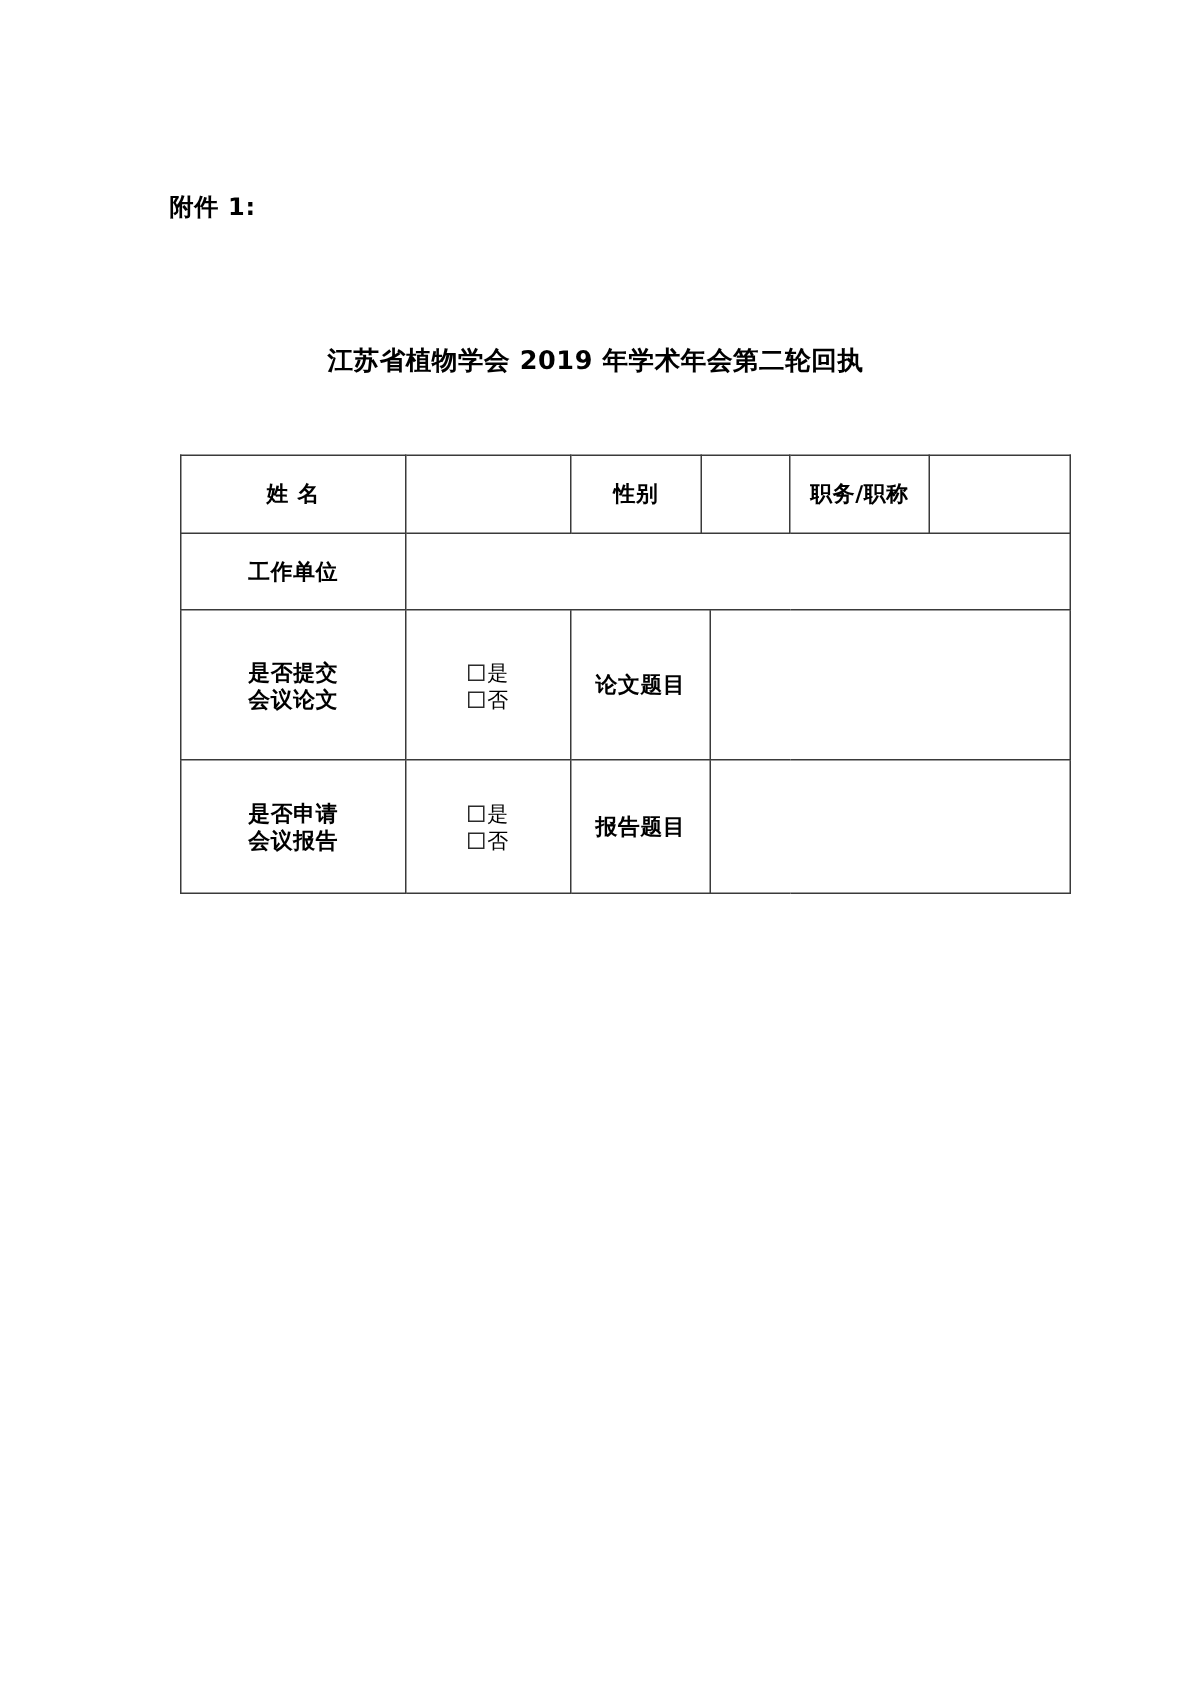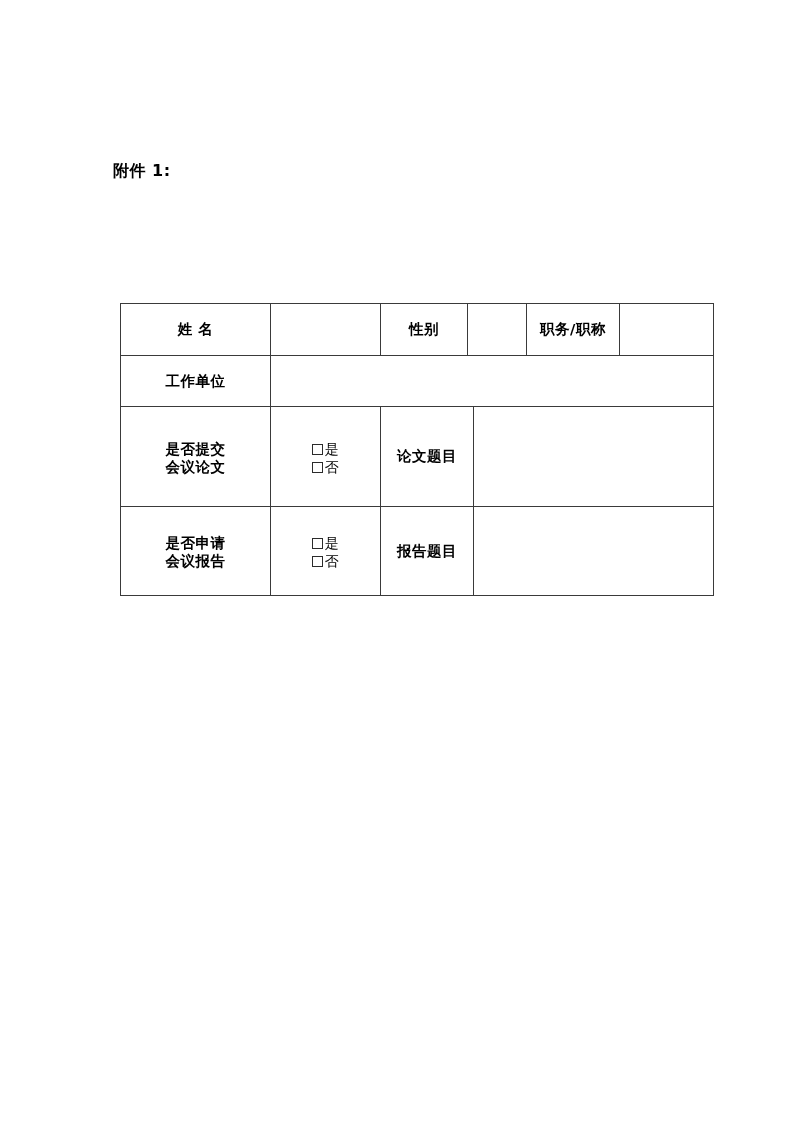--- a/index.html
+++ b/index.html
@@ -20,21 +20,21 @@
     position: relative;
     width: 794px;
     height: 1123px;
     background: #ffffff;
   }
 
   
   .attachment-label {
     position: absolute;
     left: 113px;
-    top: 160px;
+    top: 127px;
     font-size: 16px;
     font-weight: bold;
     letter-spacing: 0.5px;
     line-height: 22px;
     white-space: nowrap;
   }
 
   
   .doc-title {
     position: absolute;
@@ -134,20 +134,21 @@
     letter-spacing: 0.5px;
   }
 </style>
 </head>
 <body>
 
 <div class="page">
 
   <div class="attachment-label">附件 1:</div>
 
+  <div class="doc-title">江苏省植物学会 2019 年学术年会第二轮回执</div>
 
   <table class="form-table">
     <colgroup>
       <col style="width:150px">
       <col style="width:61px">
       <col style="width:49px">
       <col style="width:27px">
       <col style="width:60px">
       <col style="width:6px">
       <col style="width:53px">

